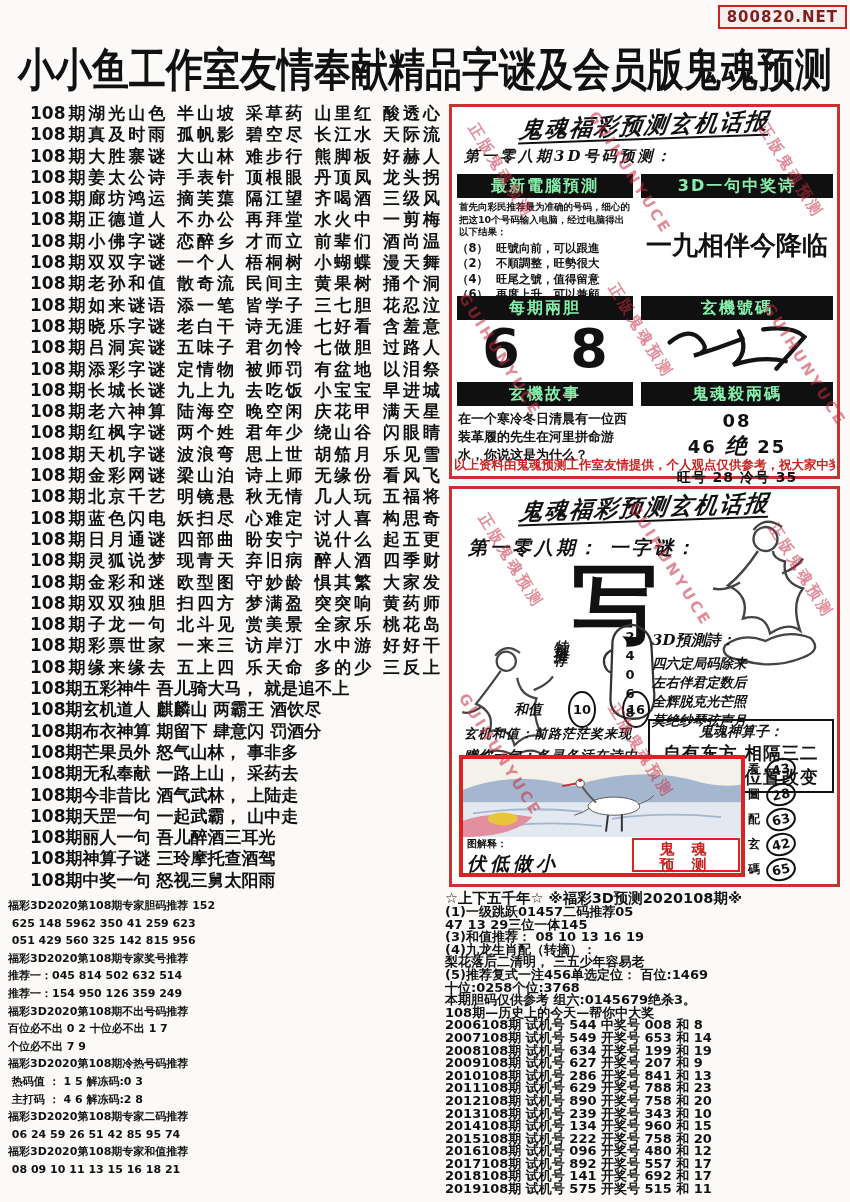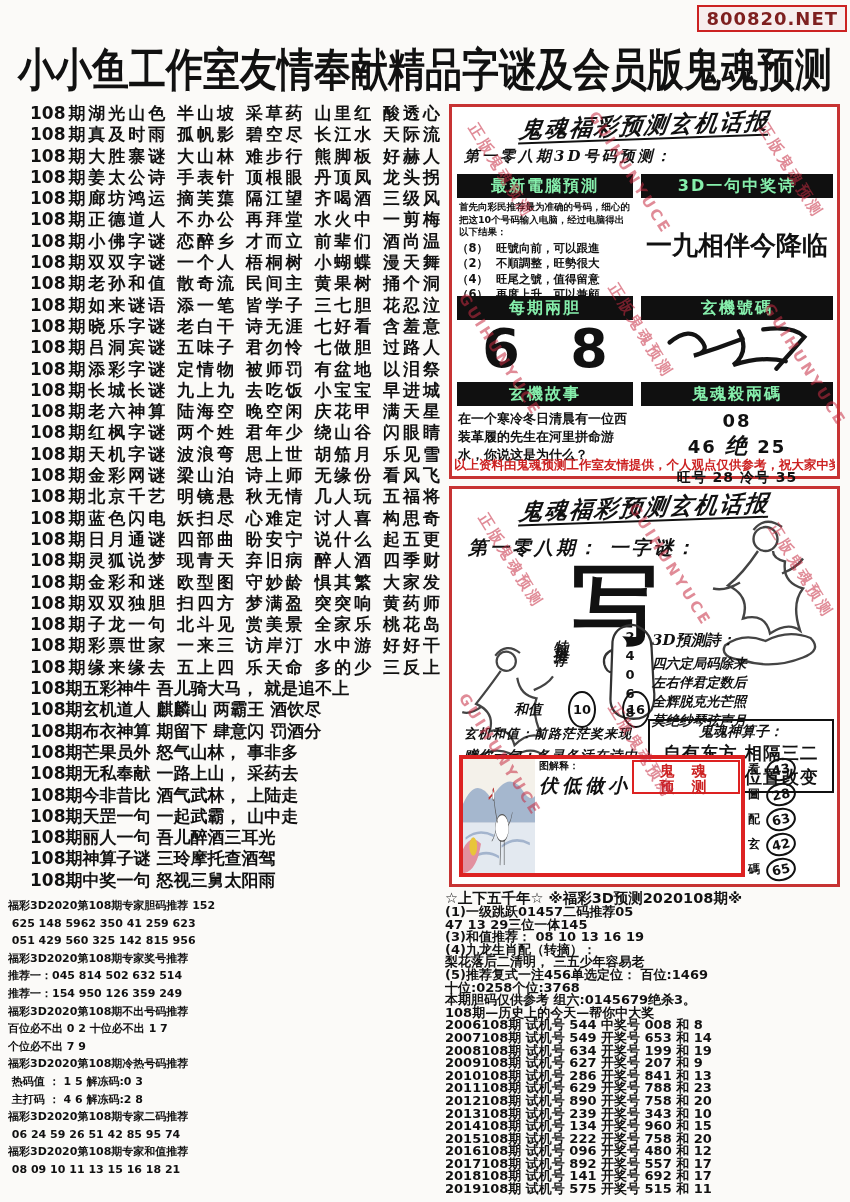--- a/index.html
+++ b/index.html
@@ -1,21 +1,21 @@
 <!DOCTYPE html>
 <html><head>
 <meta charset="utf-8">
 <style>
   html,body{margin:0;padding:0;}
   body{width:850px;height:1202px;position:relative;background:#fbfaf8;color:#111;
        font-family:"DejaVu Sans","Liberation Sans",sans-serif;overflow:hidden;}
   [data-interactable]{box-sizing:border-box;}
 
   .badge{position:absolute;top:5px;right:3px;border:2px solid #c22;color:#7e1f1f;
-         background:#f7eeee;font-weight:bold;font-size:18px;padding:1px 7px;letter-spacing:1px;}
+         background:#f7eeee;font-weight:bold;font-size:15px;padding:1px 7px;letter-spacing:1px;}
   .title{position:absolute;top:40px;left:0;width:850px;text-align:center;font-weight:bold;
          font-size:37px;white-space:nowrap;transform:scaleY(1.22);transform-origin:center top;}
 
   
   .riddles{position:absolute;left:30px;top:103px;width:410px;font-weight:bold;font-size:17px;}
   .riddles .row{height:21.3px;line-height:21.3px;overflow:hidden;}
   .row-j{text-align:justify;text-align-last:justify;}
   .row-p{white-space:pre;}
 
   
@@ -67,21 +67,21 @@
         border-radius:50%;width:28px;height:37px;font-size:13px;font-weight:bold;}
   .xline1{position:absolute;left:12px;top:236px;font-size:13px;letter-spacing:1px;}
   .xline2{position:absolute;left:12px;top:258px;font-size:13.5px;letter-spacing:1px;}
   .poem2{position:absolute;left:200px;top:142px;width:182px;}
   .poem2 .pt{font-size:15px;margin-bottom:4px;}
   .poem2 .pl{font-size:13.5px;line-height:19px;}
   .shensuan{position:absolute;left:196px;top:230px;width:186px;border:2px solid #111;padding:2px 3px;}
   .shensuan .st{font-size:14px;text-align:center;}
   .shensuan .sl{font-size:17.5px;line-height:24px;text-align:center;letter-spacing:1px;}
   .pic-frame{position:absolute;left:7px;top:266px;width:286px;height:122px;border:4px solid #d22;
-             display:flex;flex-direction:row;background:#fff;}
+             display:flex;flex-direction:column;background:#fff;}
   .pic-art{flex:1;min-height:0;}
   .pic-cap{display:flex;height:36px;}
   .pic-exp{flex:1;padding-left:4px;}
   .pic-exp .lab{font-size:10px;}
   .pic-exp .val{font-size:19px;letter-spacing:4px;}
   .pic-stamp{width:108px;border:2px solid #d22;margin:1px;color:#c22;text-align:center;
              font-size:15px;line-height:16px;letter-spacing:6px;font-weight:bold;padding-top:1px;}
   .side{position:absolute;left:296px;top:268px;}
   .side .srow{display:flex;align-items:center;gap:4px;height:25px;}
   .side .sc{font-size:12px;width:14px;}

